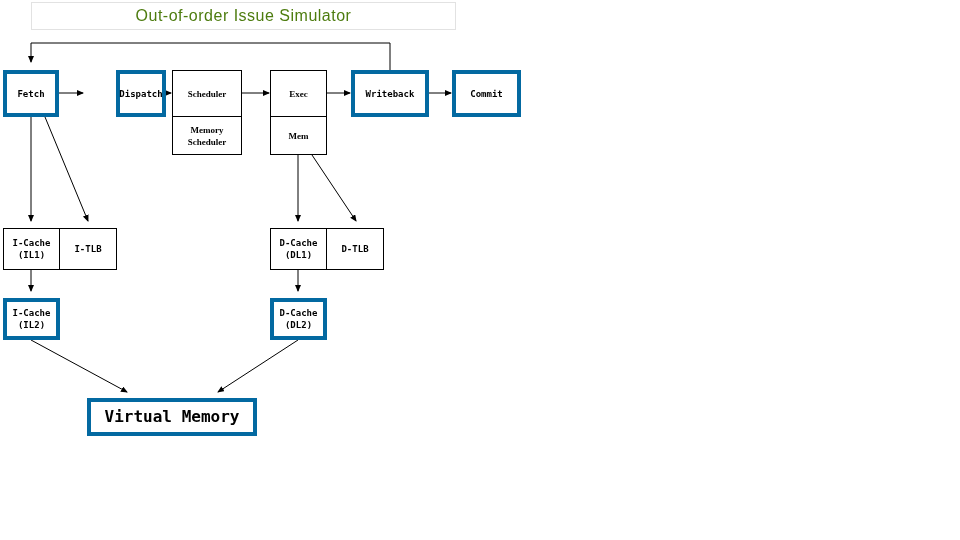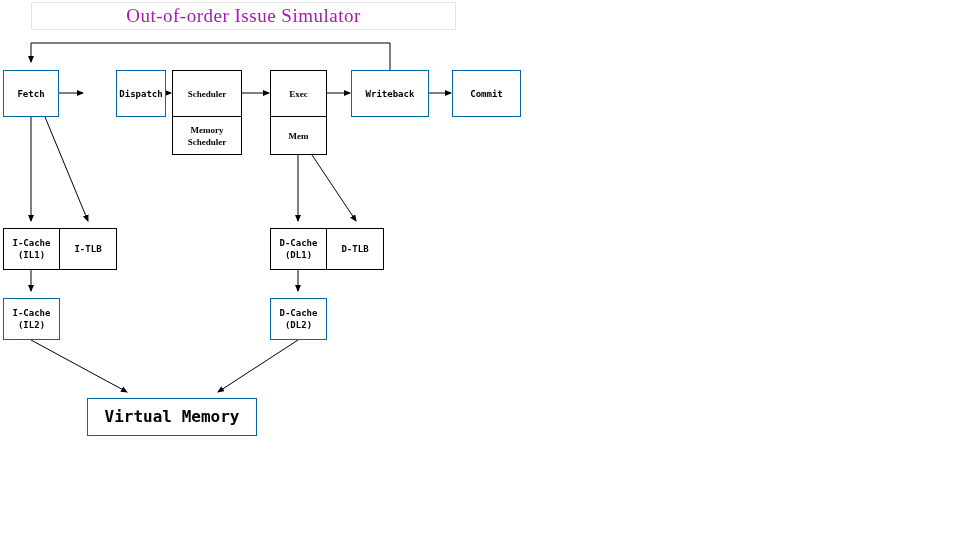--- a/index.html
+++ b/index.html
@@ -37,29 +37,29 @@
     width: 425px;
     height: 28px;
     border: 1px solid #e2e2e2;
     box-sizing: border-box;
     display: flex;
     align-items: center;
     justify-content: center;
     background: #ffffff;
   }
   .title-text {
-    font-family: Liberation Serif, serif;
-    font-size: 19px;
+    font-family: Liberation Sans, sans-serif;
+    font-size: 16px;
     letter-spacing: 0.5px;
-    color: #a21caf;
+    color: #4d7c0f;
     white-space: nowrap;
   }
   .node {
     position: absolute;
-    border: 1px solid #0369a1;
+    border: 4px solid #0369a1;
     box-sizing: border-box;
     background: #ffffff;
     display: flex;
     flex-direction: column;
     align-items: center;
     justify-content: center;
     text-align: center;
     font-family: "DejaVu Sans Mono", "Liberation Mono", monospace;
     font-size: 9px;
     font-weight: bold;

